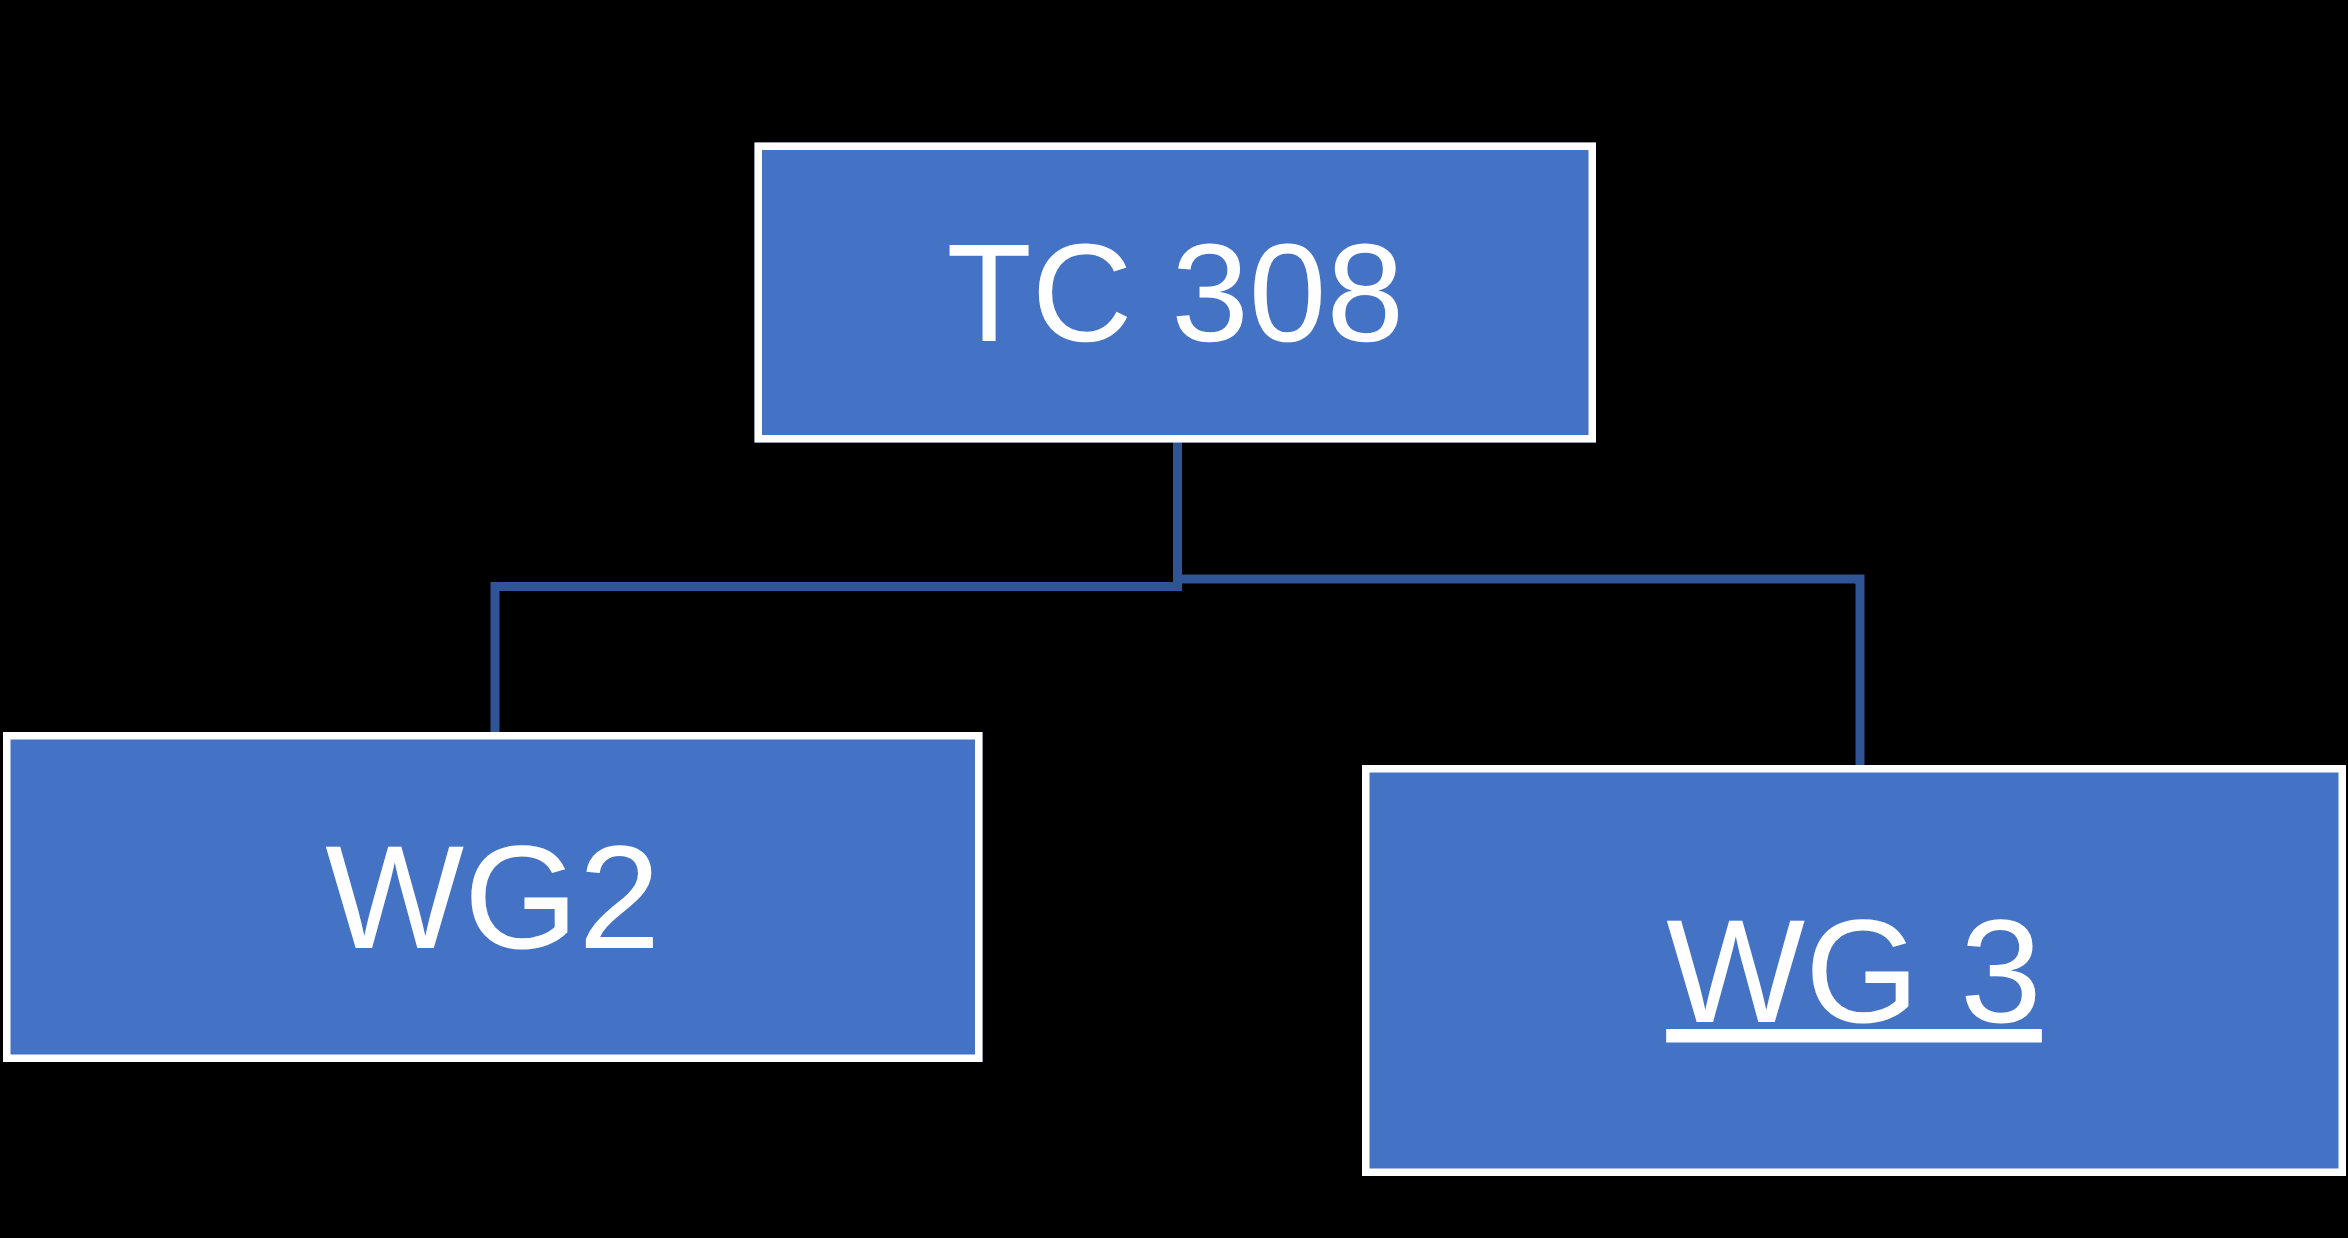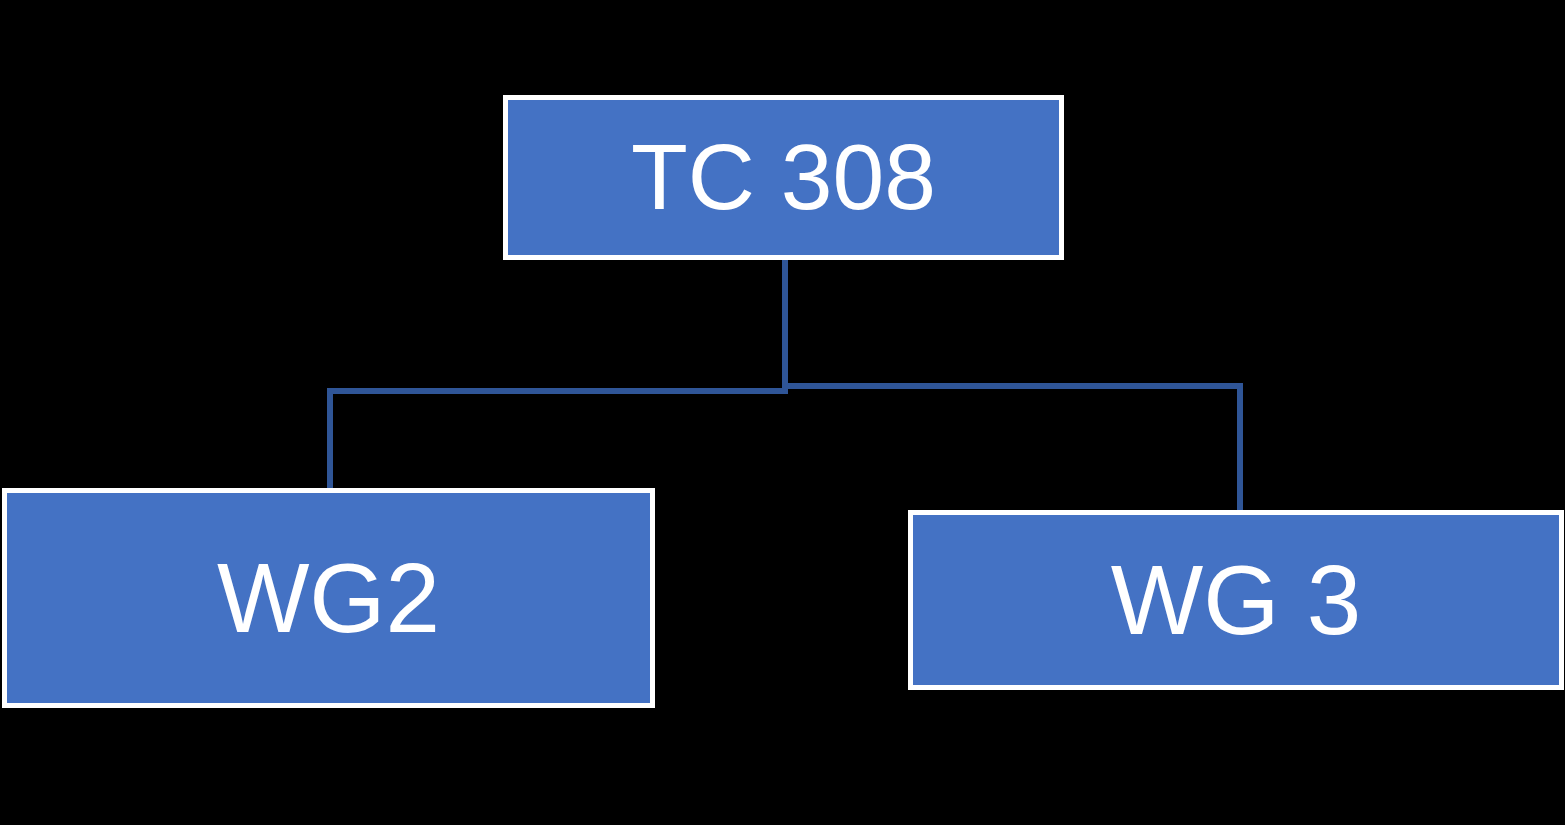--- a/index.html
+++ b/index.html
@@ -36,36 +36,37 @@
     display: flex;
     align-items: center;
     justify-content: center;
     text-align: center;
     line-height: 1;
   }
   .node-root {
     left: 503px;
     top: 95px;
     width: 561px;
-    height: 165px;
+    height: 200px;
     font-size: 93px;
   }
   .node-wg2 {
     left: 2px;
     top: 488px;
     width: 653px;
     height: 220px;
     font-size: 98px;
   }
   .node-wg3 {
     left: 908px;
     top: 510px;
     width: 656px;
-    height: 180px;
+    height: 274px;
     font-size: 98px;
+    text-decoration: underline;
   }
   .node-label {
     display: inline-block;
     white-space: nowrap;
   }
 </style>
 </head>
 <body>
 
 <div class="canvas">

